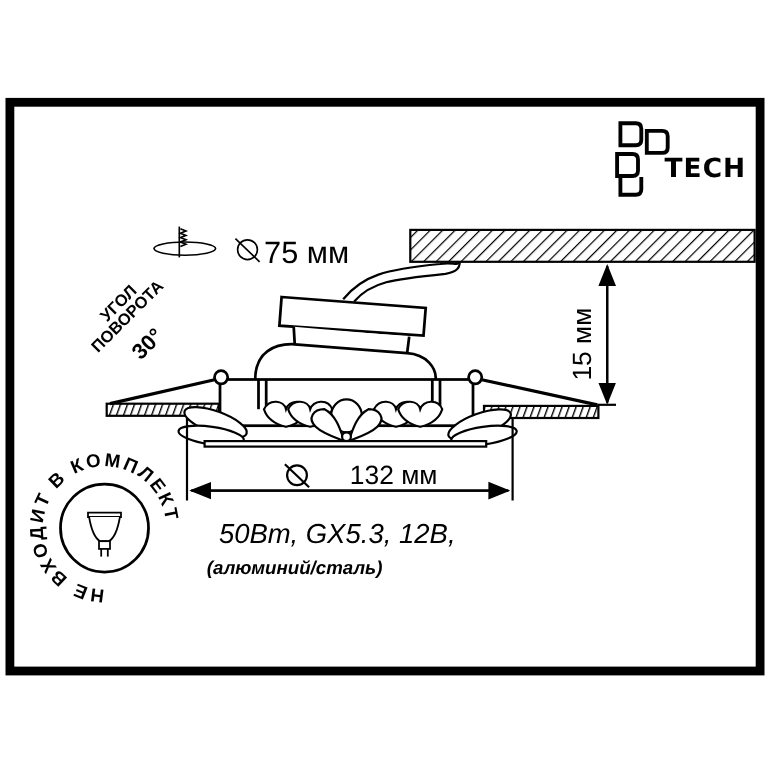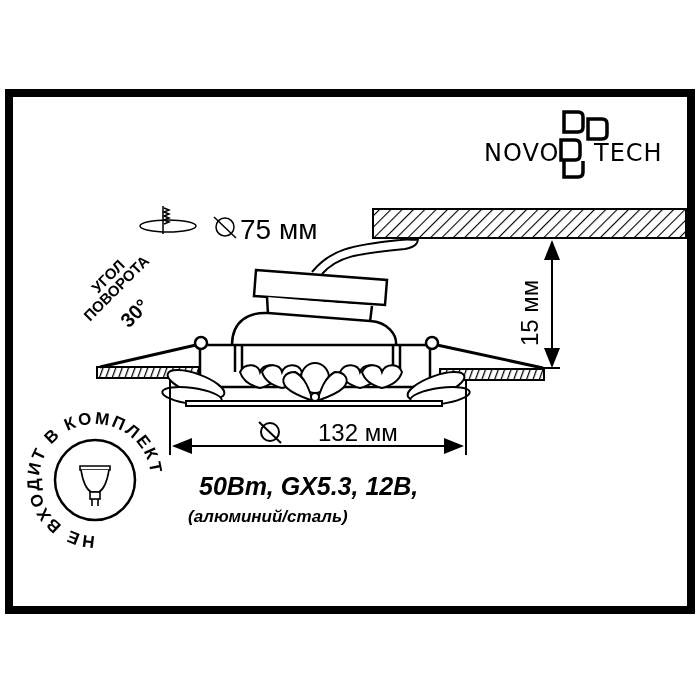--- a/index.html
+++ b/index.html
@@ -5,26 +5,26 @@
     html, body { margin: 0; padding: 0; background: #ffffff; }
     body { width: 700px; height: 700px; position: relative; overflow: hidden;
            font-family: "Liberation Sans", sans-serif; color: #000; }
     .frame { position: absolute; left: 5px; top: 89px; width: 674px; height: 509px;
              border: 8px solid #000; box-sizing: content-box; }
     svg.drawing { position: absolute; left: 0; top: 0; }
     .logo { position: absolute; left: 484px; top: 109px; width: 190px; height: 70px; }
     .logo-text { position: absolute; left: 0; top: 30px; font-size: 24px; letter-spacing: 1px;
                  font-family: "DejaVu Sans", sans-serif; font-weight: normal; white-space: nowrap; }
     .logo-left { left: 0; }
-    .logo-right { left: 110px; }
+    .logo-right { left: 120px; font-weight: bold; }
     .label { position: absolute; white-space: nowrap; }
     .dim75 { left: 240px; top: 214px; font-size: 28px; }
     .dim132 { left: 290px; top: 419px; font-size: 24px; margin-left: 28px; }
     .dim15 { left: 516px; top: 282px; font-size: 24px; transform: rotate(-90deg); transform-origin: left top; }
-    .spec1 { left: 199px; top: 472px; font-size: 25px; font-weight: bold; font-style: italic; }
+    .spec1 { left: 199px; top: 472px; font-size: 25px; font-weight: normal; font-style: italic; }
     .spec2 { left: 188px; top: 507px; font-size: 17px; font-weight: bold; font-style: italic; }
     .angle { position: absolute; left: 58px; top: 236px; width: 110px; height: 110px; }
     .angle span { position: absolute; font-weight: bold; font-size: 15px; transform: rotate(-45deg); transform-origin: left top; white-space: nowrap; }
   </style>
 </head>
 <body>
 
 <div class="frame"></div>
 
 <svg class="drawing" width="700" height="700" viewBox="0 0 700 700">
@@ -139,21 +139,20 @@
   </g>
   <text font-family="Liberation Sans, sans-serif" font-size="17" font-weight="bold" letter-spacing="2.2">
     <textPath href="#badgeCircle" startOffset="0">НЕ ВХОДИТ В КОМПЛЕКТ</textPath>
   </text>
   <defs>
     <path id="badgeCircle" d="M95,536 A56,56 0 1,1 95.1,536"></path>
   </defs>
 </svg>
 
 <div class="logo">
-  <span class="logo-text logo-left">NOVO</span>
   <span class="logo-text logo-right">TECH</span>
 </div>
 
 <div class="label dim75">75 мм</div>
 <div class="label dim132">132 мм</div>
 <div class="label dim15" style="top:346px;">15 мм</div>
 
 <div class="label spec1">50Вт, GX5.3, 12В,</div>
 <div class="label spec2">(алюминий/сталь)</div>
 

